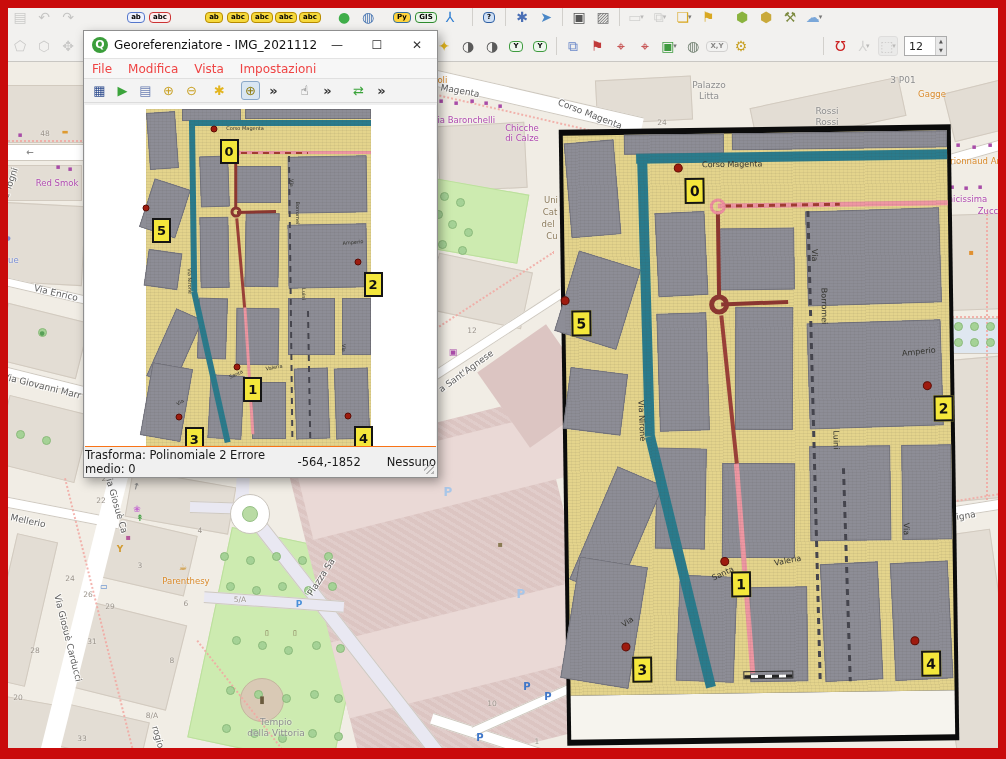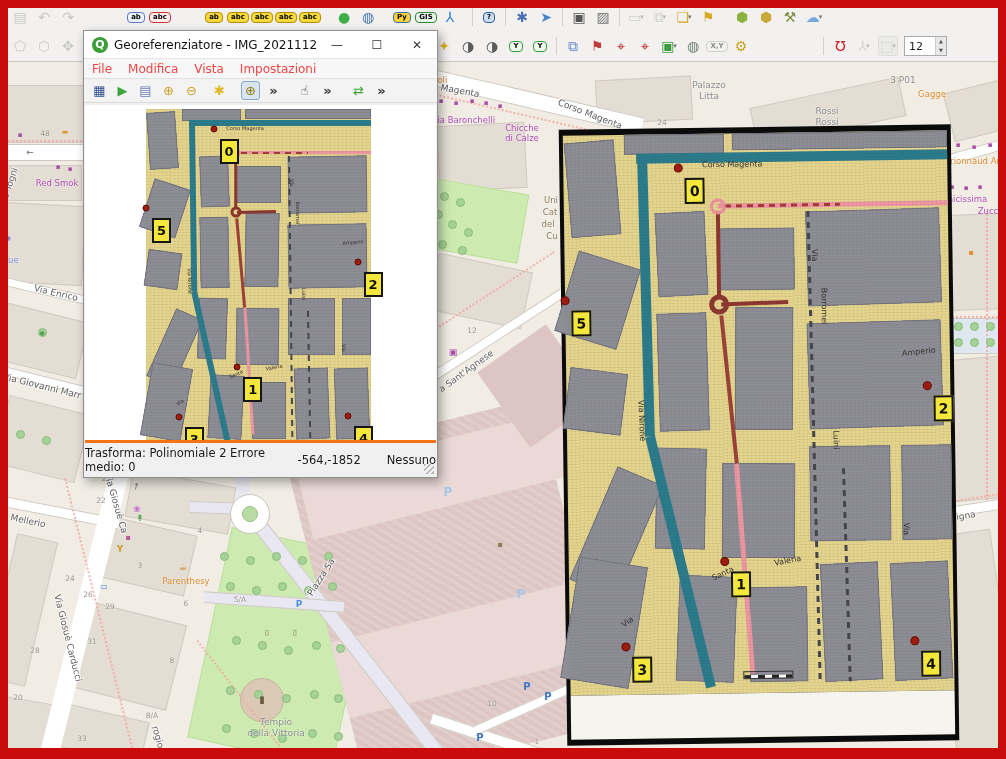--- a/index.html
+++ b/index.html
@@ -59,22 +59,22 @@
   .wtitle{height:28px;background:#ffffff;display:flex;align-items:center;border-bottom:1px solid #e3e3e3;}
   .wtitle .qlogo{width:16px;height:16px;margin:0 6px 0 8px;border-radius:50%;
     background:#3b9e3b;color:#fff;font-size:11px;font-weight:bold;display:flex;align-items:center;justify-content:center;}
   .wtitle .ttext{flex:1;font-size:12px;color:#111;white-space:nowrap;overflow:hidden;}
   .wbtn{width:40px;height:27px;display:flex;align-items:center;justify-content:center;font-size:12px;color:#333;}
   .menubar{height:20px;background:#f7f7f7;display:flex;align-items:center;border-bottom:1px solid #e0e0e0;}
   .menuitem{padding:0 8px;font-size:12px;color:#ef4444;}
   .gtoolbar{height:24px;background:#f3f3f3;display:flex;align-items:center;border-bottom:1px solid #dcdcdc;padding-left:4px;}
   .gtoolbar .tbi{width:19px;height:19px;font-size:13px;}
   #gcanvas{position:absolute;left:1px;top:74px;width:351px;height:346px;background:#ffffff;overflow:hidden;}
-  .statusbar{position:absolute;left:1px;bottom:1px;width:351px;height:36px;background:#f0f0f0;
-    border-top:3px solid #f97316;display:flex;align-items:center;justify-content:center;gap:26px;
+  .statusbar{position:absolute;left:1px;bottom:1px;width:351px;height:30px;background:#f0f0f0;
+    border-top:1px solid #f97316;display:flex;align-items:center;justify-content:center;gap:26px;
     font-size:11.5px;color:#1a1a1a;}
   .grip{position:absolute;right:2px;bottom:2px;width:10px;height:10px;
     background:repeating-linear-gradient(135deg,#b5b5b5 0 1.5px,transparent 1.5px 4px);}
   
   .redframe{position:absolute;inset:0;border:8px solid #c90b0b;border-bottom-width:11px;z-index:9;pointer-events:none;}
 </style>
 </head>
 <body>
 
 <div class="screen">

